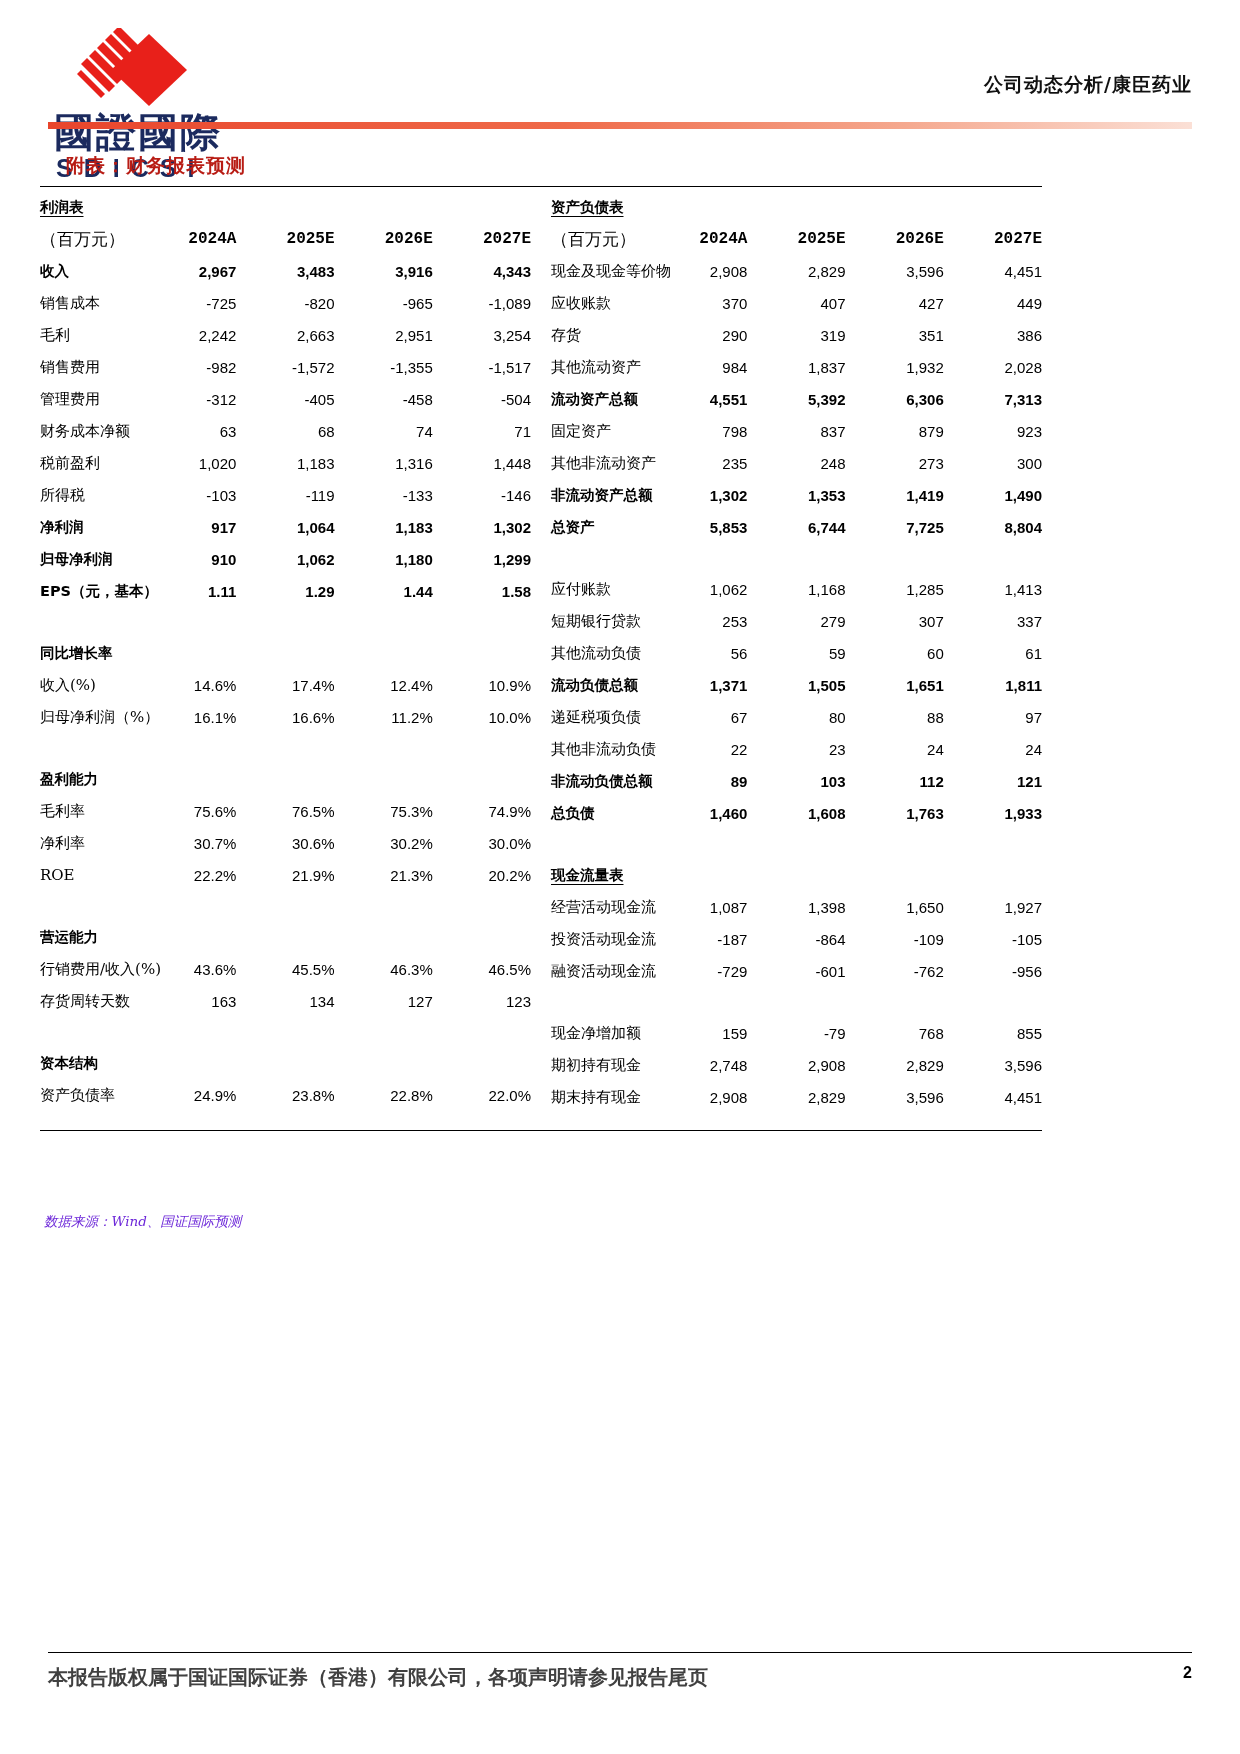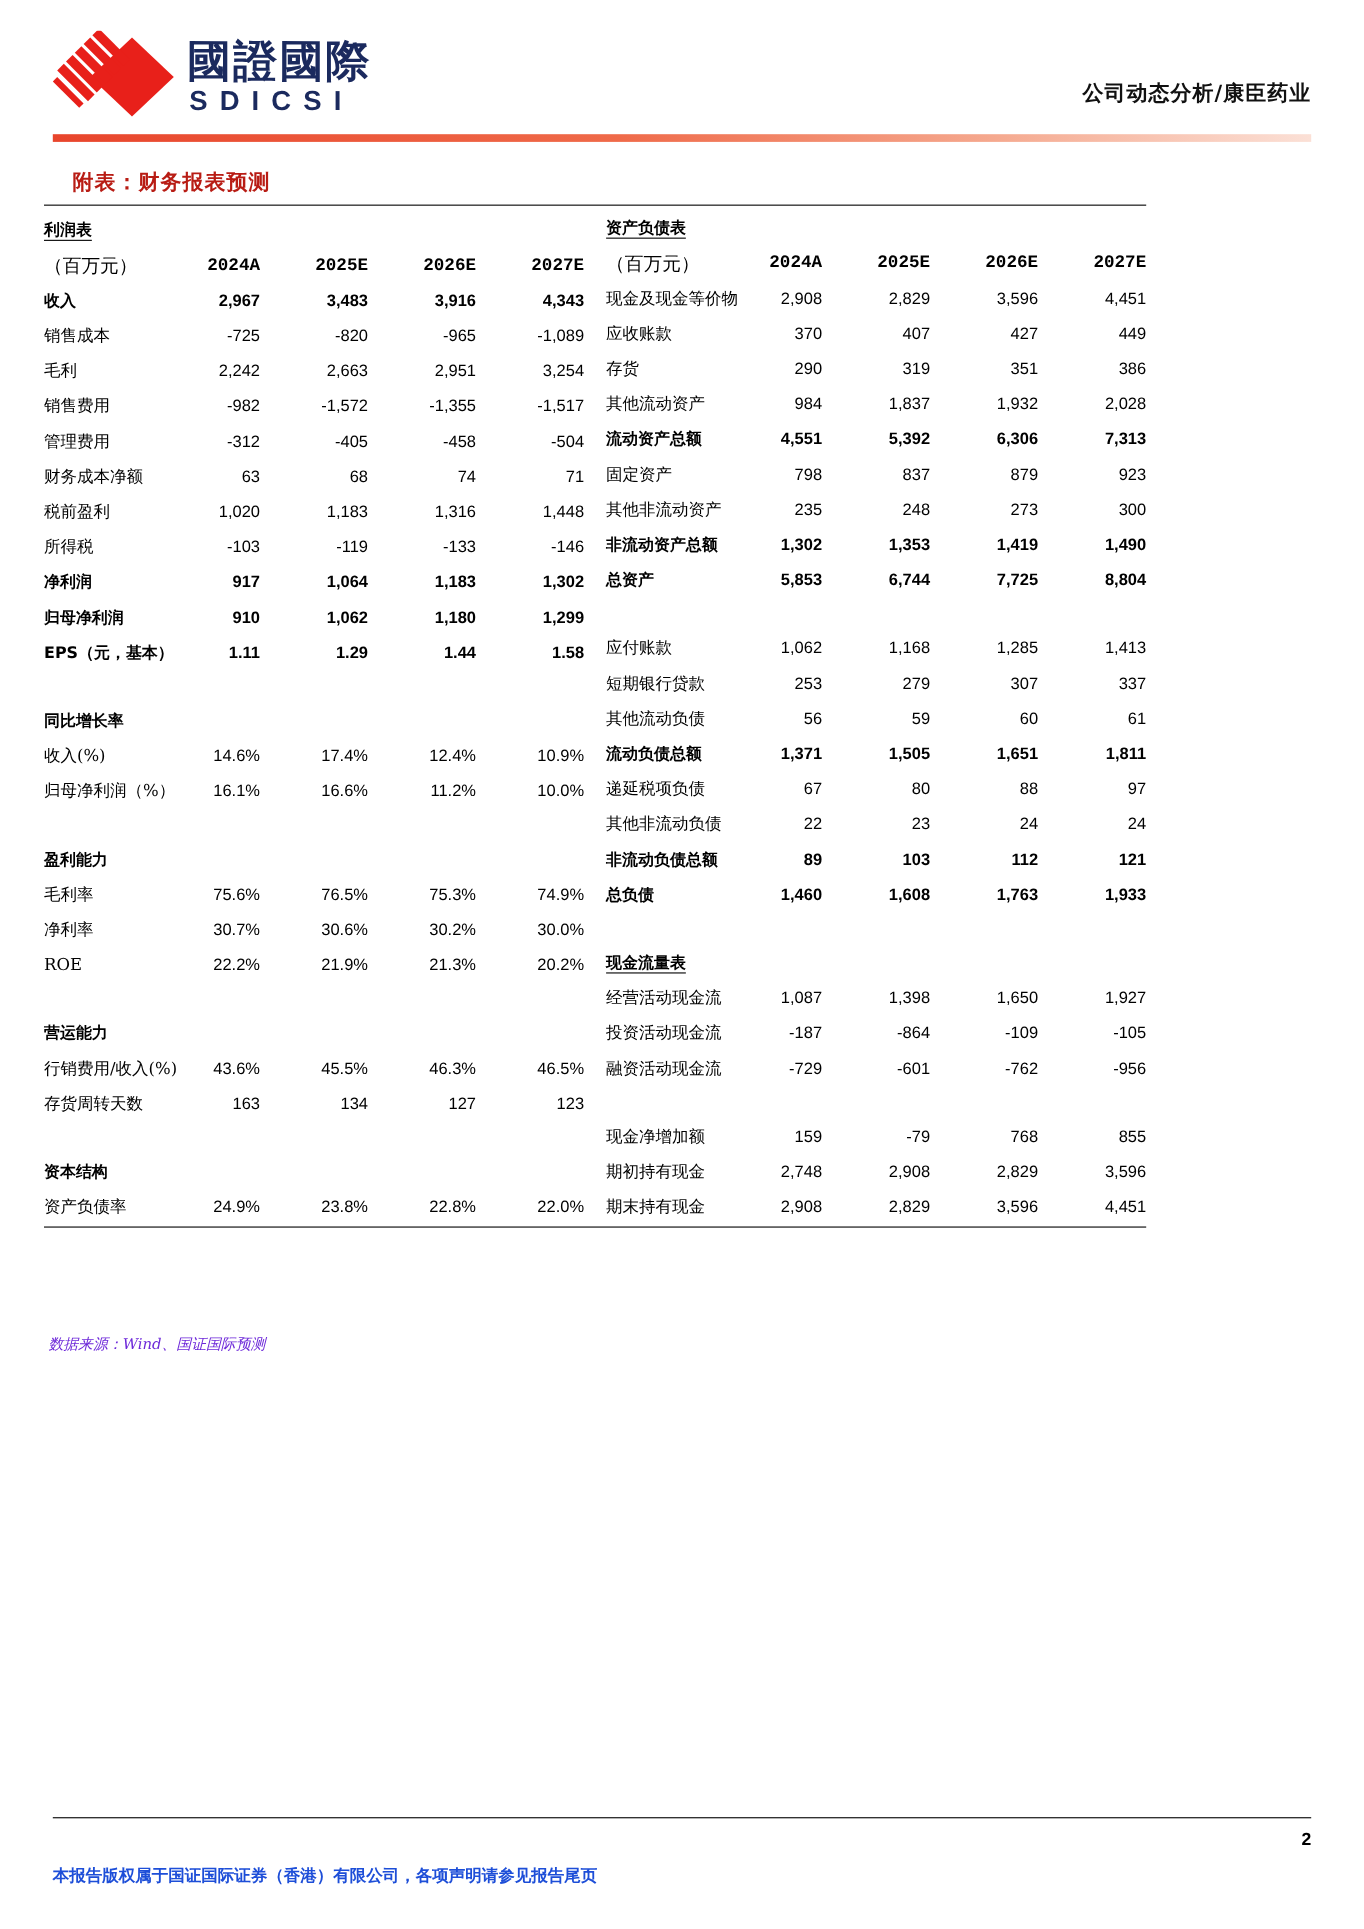--- a/index.html
+++ b/index.html
@@ -8,21 +8,21 @@
     width:1240px; height:1754px;
     background:#ffffff;
     font-family:"Liberation Serif", "DejaVu Serif", serif;
     color:#000;
     position:relative;
   }
   .page { position:absolute; inset:0; }
 
   
   .header { position:absolute; left:48px; top:24px; right:48px; height:100px; }
-  .logo-wrap { position:absolute; left:0; top:4px; display:flex; align-items:center; }
+  .logo-wrap { position:absolute; left:0; top:4px; display:flex; align-items:center;flex-direction:column; }
   .logo-mark { width:116px; height:84px; position:relative; }
   .logo-text { margin-left:6px; line-height:1; }
   .logo-cn {
     font-family:"DejaVu Sans", sans-serif;
     font-weight:bold; font-size:40px; letter-spacing:2px;
     color:#1b2a5e;
   }
   .logo-en {
     font-family:"Liberation Sans", sans-serif;
     font-weight:bold; font-size:25px; letter-spacing:11px;
@@ -43,23 +43,22 @@
   .section-title {
     position:absolute; left:66px; top:153px;
     font-family:"DejaVu Sans", sans-serif;
     font-weight:bold; font-size:19px; color:#b81c14; letter-spacing:1px;
   }
 
   
   .tables {
     position:absolute; left:40px; top:186px; width:1002px;
     border-top:1.3px solid #000; border-bottom:1.3px solid #000;
-    padding-top:4px; padding-bottom:2px;
+    padding-top:4px; padding-bottom:17px;
     display:flex;
-    align-items:flex-end;
   }
   .col { width:50%; }
   .col-left { padding-right:10px; }
   .col-right { padding-left:10px; }
 
   table.fin { width:100%; border-collapse:collapse; table-layout:fixed; }
   table.fin td { padding:0; height:32px; vertical-align:middle; font-size:15px; }
   td.lbl {
     width:44%;
     font-family:"DejaVu Serif", serif;
@@ -103,21 +102,21 @@
   }
 
   
   .footer-rule {
     position:absolute; left:48px; right:48px; top:1652px;
     border-top:1px solid #000;
   }
   .footer-text {
     position:absolute; left:48px; top:1664px;
     font-family:"DejaVu Sans", sans-serif;
-    font-weight:bold; font-size:15px; color:#1d4ed8;margin-top:32px;
+    font-weight:bold; font-size:20px; color:#404040;
   }
   .footer-page {
     position:absolute; right:48px; top:1664px;
     font-family:"Liberation Sans", sans-serif;
     font-weight:bold; font-size:16px; color:#000;
   }
 </style>
 </head>
 <body>
 

